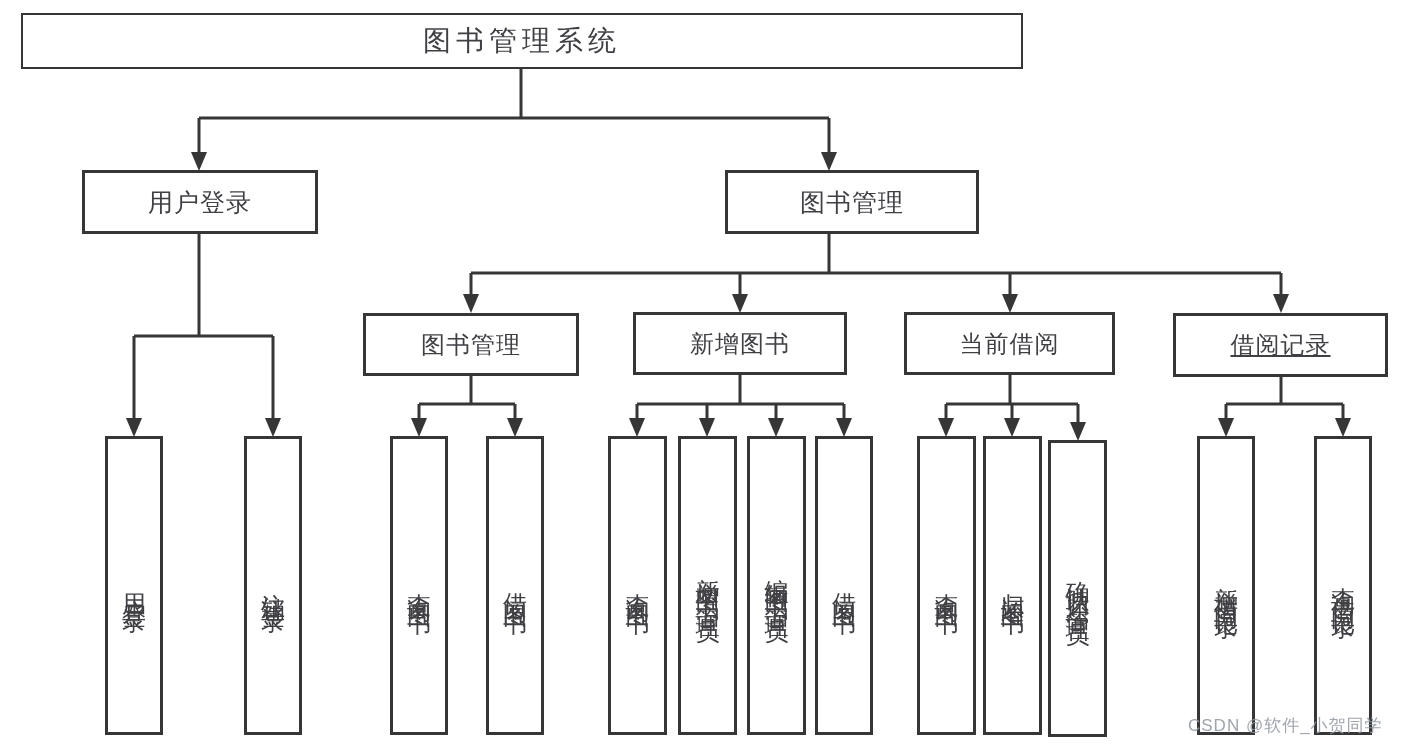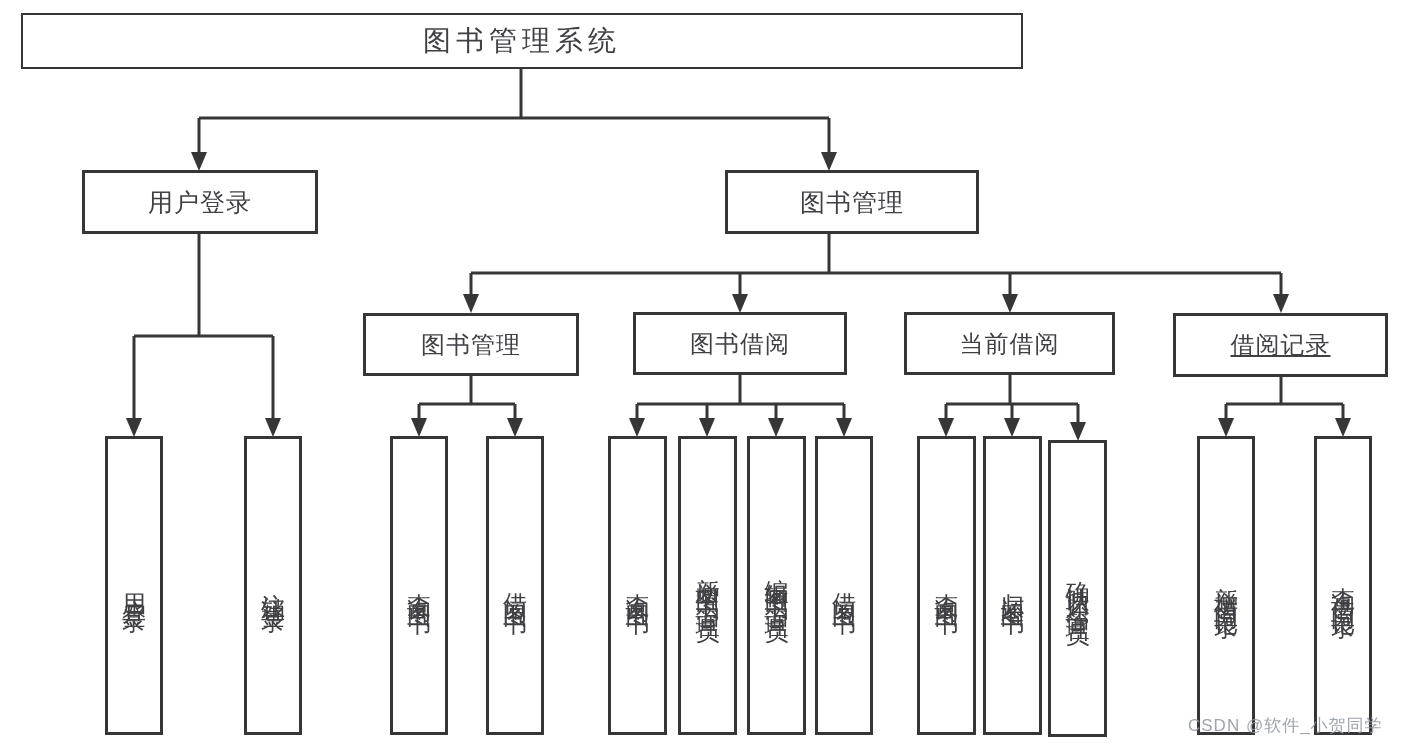--- a/index.html
+++ b/index.html
@@ -90,21 +90,21 @@
     <span class="h-label">用户登录</span>
   </div>
   <div class="box" style="left:713px;top:170px;width:254px;height:64px;margin-left:12px;">
     <span class="h-label">图书管理</span>
   </div>
 
   <div class="box" style="left:363px;top:313px;width:216px;height:63px;">
     <span class="h3-label">图书管理</span>
   </div>
   <div class="box" style="left:633px;top:312px;width:214px;height:63px;">
-    <span class="h3-label">图书借阅</span>
+    <span class="h3-label">新增图书</span>
   </div>
   <div class="box" style="left:904px;top:312px;width:211px;height:63px;">
     <span class="h3-label">当前借阅</span>
   </div>
   <div class="box" style="left:1173px;top:313px;width:215px;height:64px;text-decoration:underline;">
     <span class="h3-label">借阅记录</span>
   </div>
 
   <div class="box" style="left:105px;top:436px;width:58px;height:299px;">
     <span class="v-label">用户登录</span>

